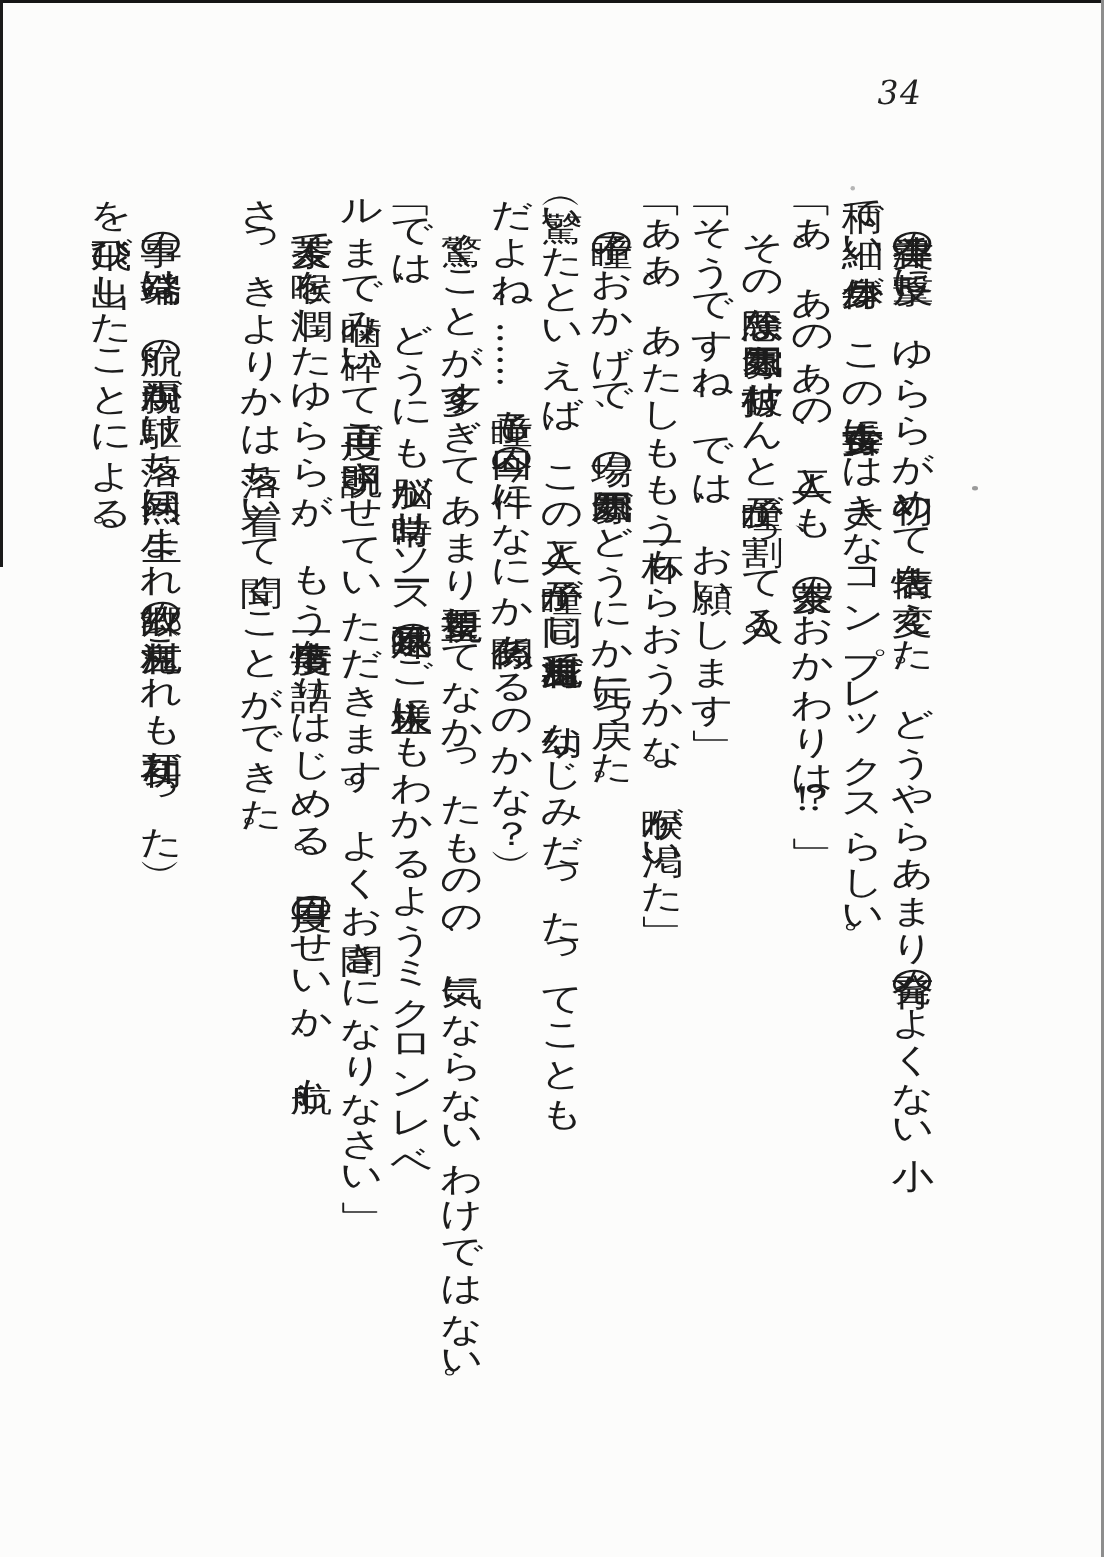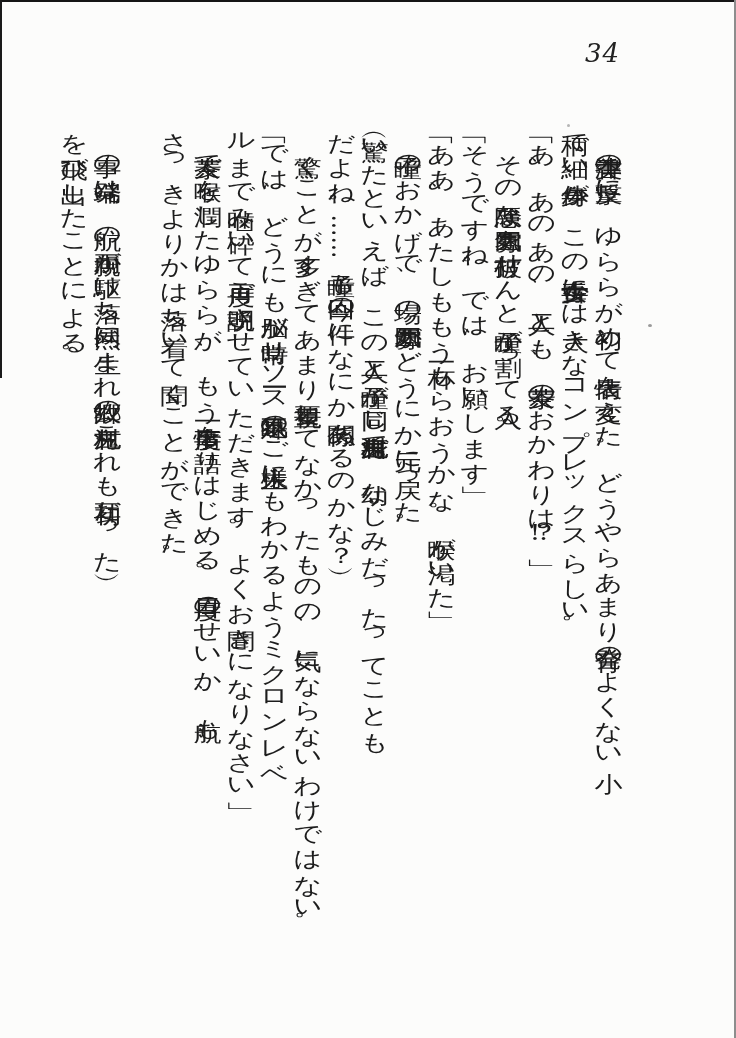--- a/index.html
+++ b/index.html
@@ -14,22 +14,22 @@
   .border-top{
     position:absolute;top:0;left:0;width:736px;height:2px;background:#151515;
   }
   .border-left{
     position:absolute;top:0;left:0;width:2px;height:378px;background:#1a1a1a;
   }
   .border-right{
     position:absolute;top:0;right:0;width:2px;height:1038px;background:#8d8d8d;
   }
   .page-number{
-    position:absolute;top:38px;left:585px;
-    font-size:26px;font-style:italic;letter-spacing:1px;color:#222;
+    position:absolute;top:50px;left:585px;
+    font-size:22px;font-style:italic;letter-spacing:1px;color:#222;
   }
   .text-block{
     position:absolute;top:118px;right:111px;
     writing-mode:vertical-rl;
     -webkit-writing-mode:vertical-rl;
     font-size:28px;
     line-height:33.4px;
     transform:scaleY(0.78);
     transform-origin:top right;
     white-space:nowrap;

